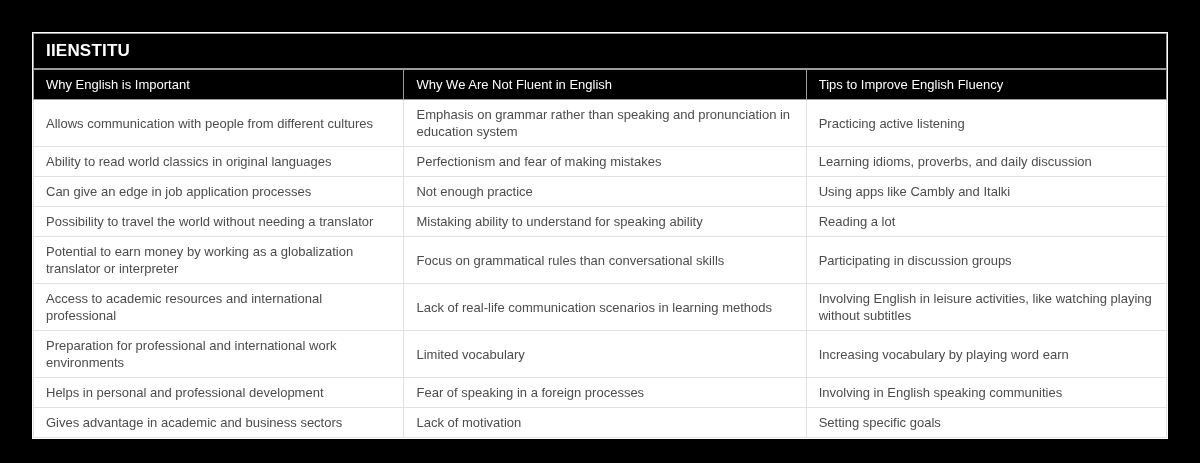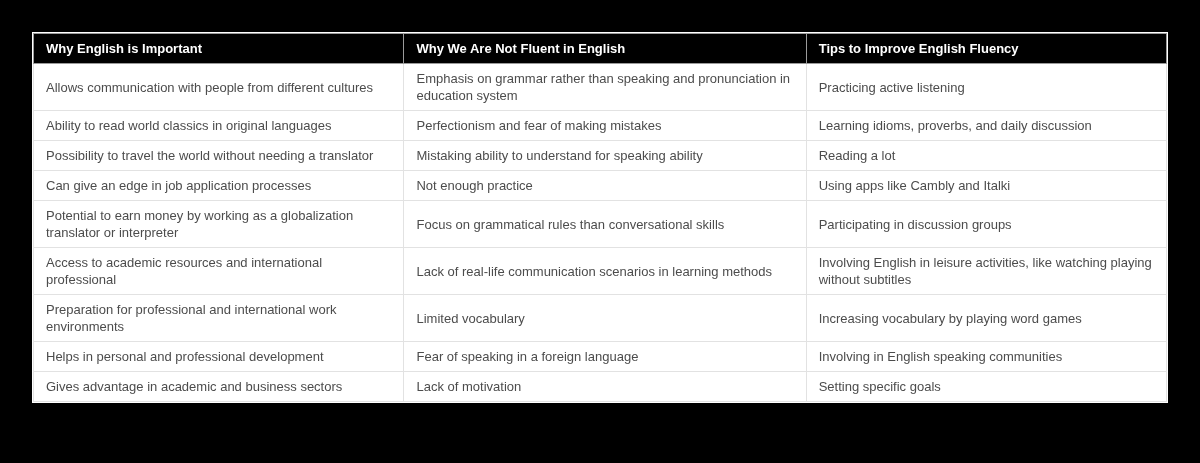--- a/index.html
+++ b/index.html
@@ -36,21 +36,21 @@
     padding: 6px 12px;
     line-height: 22px;
     border: 1px solid #9b9b9b;
     border-bottom: 2px solid #9b9b9b;
     letter-spacing: 0.2px;
   }
   .content-table th.col-header {
     background: #000000;
     color: #ffffff;
     font-size: 13px;
-    font-weight: bold;
+    font-weight: normal;
     text-align: left;
     padding: 6px 12px;
     line-height: 17px;
     border: 1px solid #9b9b9b;
   }
   .content-table td.body-cell {
     background: #ffffff;
     color: #4c4c4c;
     font-size: 13px;
     font-weight: normal;
@@ -69,64 +69,67 @@
 
 <div class="surface">
   <table class="content-table">
     <colgroup>
       <col class="c1">
       <col class="c2">
       <col class="c3">
     </colgroup>
     <thead>
       <tr>
+        <th class="title-cell" colspan="3">IIENSTITU</th>
+      </tr>
+      <tr>
         <th class="col-header">Why English is Important</th>
         <th class="col-header">Why We Are Not Fluent in English</th>
         <th class="col-header">Tips to Improve English Fluency</th>
       </tr>
     </thead>
     <tbody>
       <tr>
         <td class="body-cell">Allows communication with people from different cultures</td>
         <td class="body-cell">Emphasis on grammar rather than speaking and pronunciation in education system</td>
         <td class="body-cell">Practicing active listening</td>
       </tr>
       <tr>
         <td class="body-cell">Ability to read world classics in original languages</td>
         <td class="body-cell">Perfectionism and fear of making mistakes</td>
         <td class="body-cell">Learning idioms, proverbs, and daily discussion</td>
       </tr>
       <tr>
+        <td class="body-cell">Can give an edge in job application processes</td>
+        <td class="body-cell">Not enough practice</td>
+        <td class="body-cell">Using apps like Cambly and Italki</td>
+      </tr>
+      <tr>
         <td class="body-cell">Possibility to travel the world without needing a translator</td>
         <td class="body-cell">Mistaking ability to understand for speaking ability</td>
         <td class="body-cell">Reading a lot</td>
-      </tr>
-      <tr>
-        <td class="body-cell">Can give an edge in job application processes</td>
-        <td class="body-cell">Not enough practice</td>
-        <td class="body-cell">Using apps like Cambly and Italki</td>
       </tr>
       <tr>
         <td class="body-cell">Potential to earn money by working as a globalization translator or interpreter</td>
         <td class="body-cell">Focus on grammatical rules than conversational skills</td>
         <td class="body-cell">Participating in discussion groups</td>
       </tr>
       <tr>
         <td class="body-cell">Access to academic resources and international professional</td>
         <td class="body-cell">Lack of real-life communication scenarios in learning methods</td>
         <td class="body-cell">Involving English in leisure activities, like watching playing without subtitles</td>
       </tr>
       <tr>
         <td class="body-cell">Preparation for professional and international work environments</td>
         <td class="body-cell">Limited vocabulary</td>
-        <td class="body-cell">Increasing vocabulary by playing word games</td>
+        <td class="body-cell">Increasing vocabulary by playing word earn</td>
       </tr>
       <tr>
         <td class="body-cell">Helps in personal and professional development</td>
-        <td class="body-cell">Fear of speaking in a foreign language</td>
+        <td class="body-cell">Fear of speaking in a foreign processes</td>
         <td class="body-cell">Involving in English speaking communities</td>
       </tr>
       <tr>
         <td class="body-cell">Gives advantage in academic and business sectors</td>
         <td class="body-cell">Lack of motivation</td>
         <td class="body-cell">Setting specific goals</td>
       </tr>
     </tbody>
   </table>
 </div>

